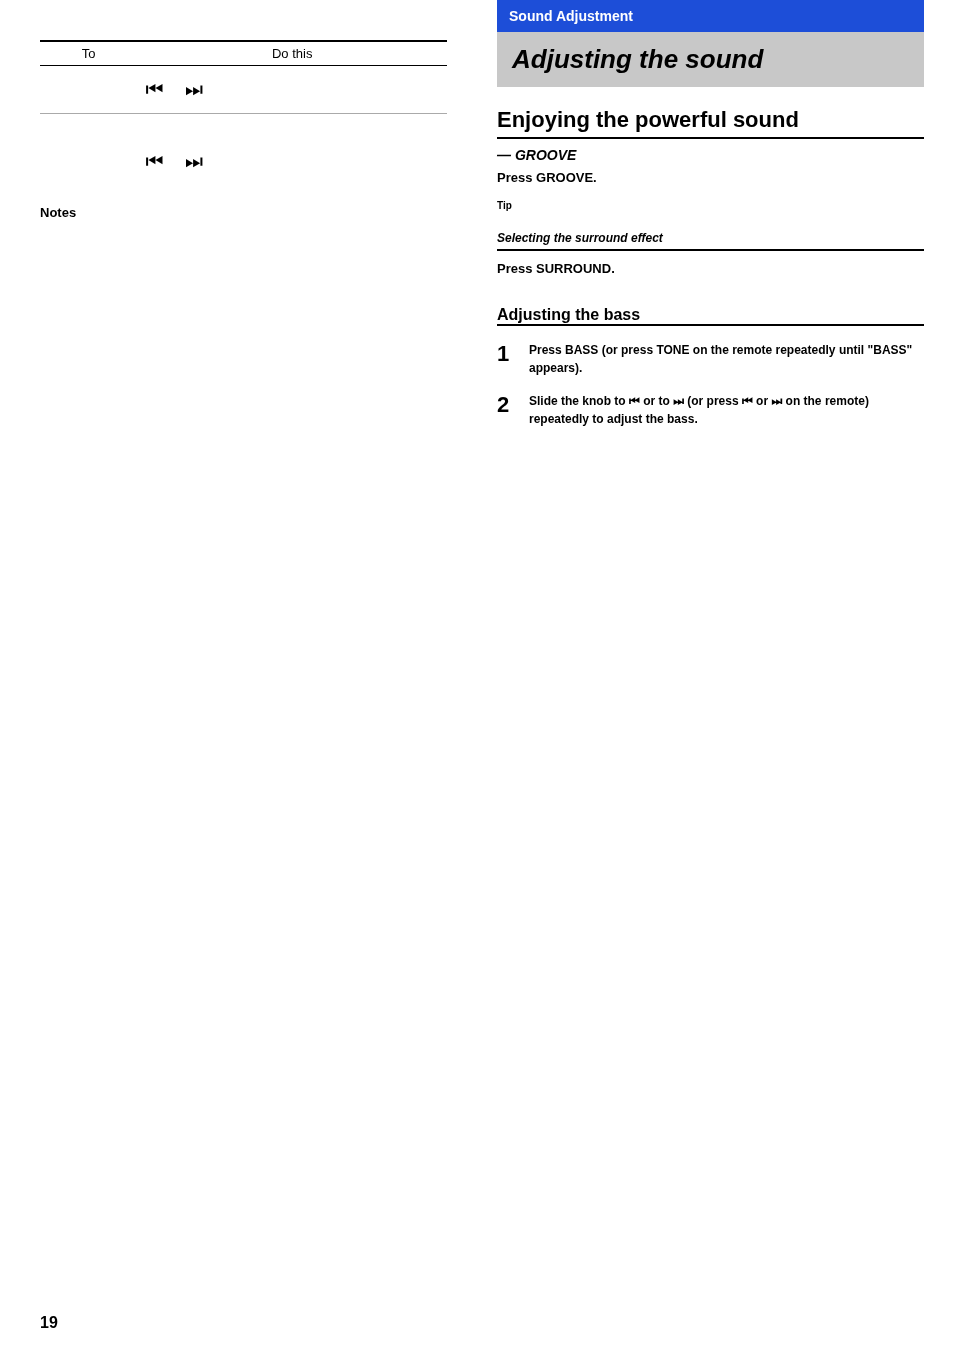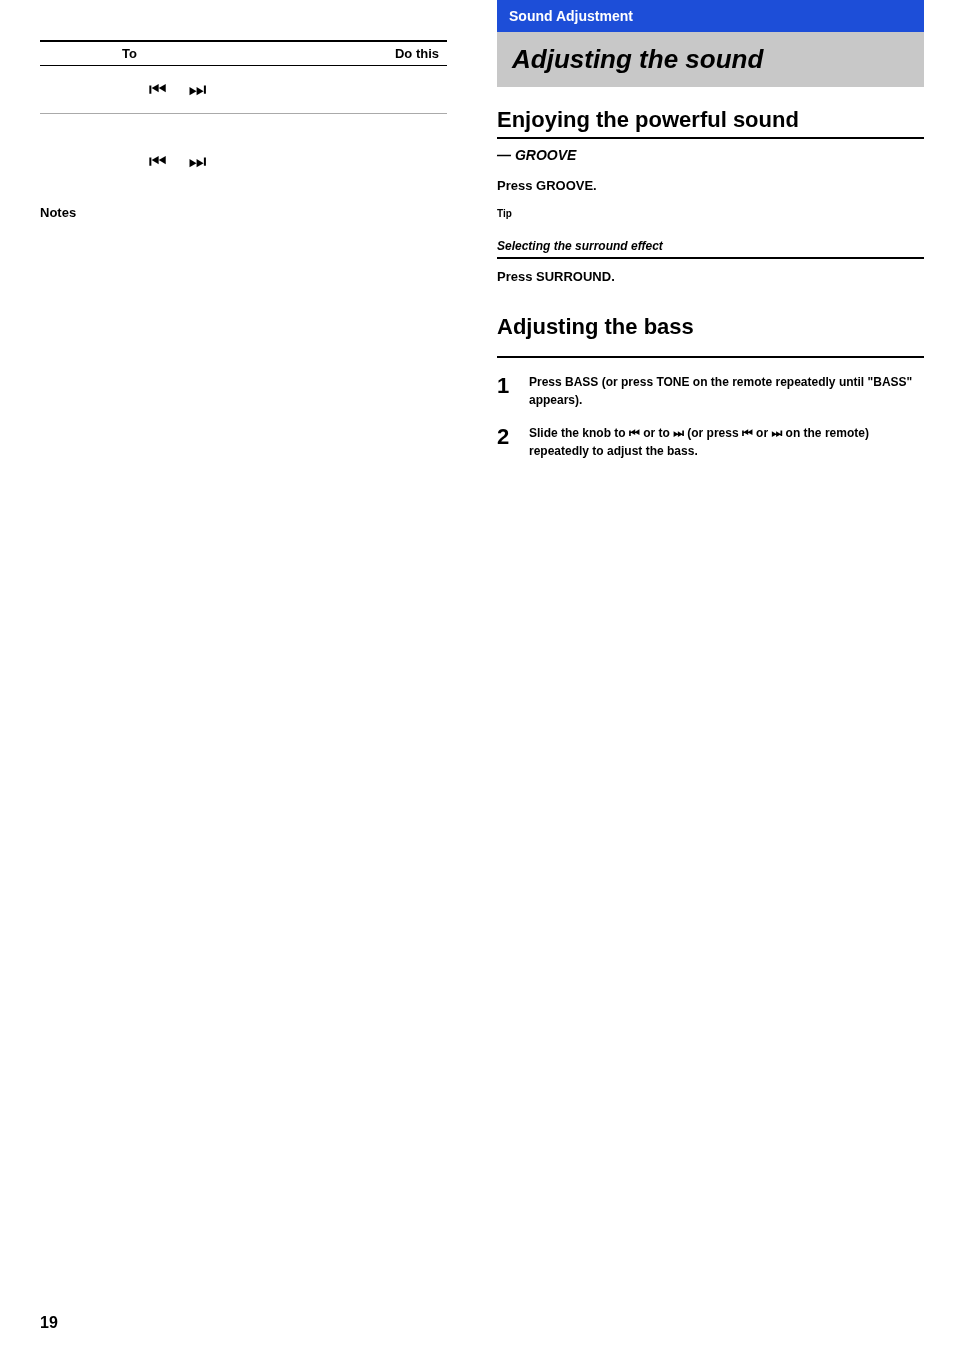--- a/index.html
+++ b/index.html
@@ -57,21 +57,21 @@
       font-weight: bold;
       font-style: italic;
       margin-bottom: 20px;
       margin-top: 0;
     }
 
     .subsection-subtitle {
       font-style: italic;
       font-weight: bold;
       font-size: 14px;
-      margin-bottom: 15px;
+      margin-bottom: 7px;
     }
 
     .press-instruction {
       font-size: 13px;
       font-weight: bold;
       margin-bottom: 8px;
     }
 
     .tip-label {
       font-size: 10px;
@@ -94,22 +94,22 @@
       width: 100%;
       border-collapse: collapse;
     }
 
     .instructions-table thead tr {
       border-top: 2px solid #000;
       border-bottom: 1px solid #000;
     }
 
     .instructions-table th {
-      text-align: right;
-      font-weight: bold;
+      text-align: center;
+      font-weight: normal;
       font-size: 13px;
       padding: 4px 8px 4px 4px;
     }
 
     .instructions-table td {
       padding: 12px 8px 12px 4px;
       font-size: 13px;
       vertical-align: middle;
     }
 
@@ -160,24 +160,24 @@
     
     .page-number {
       position: absolute;
       bottom: 20px;
       left: 40px;
       font-size: 16px;
       font-weight: bold;
     }
 
     .subsection-heading-bass {
-      font-size: 22px;
+      font-size: 16px;
       font-weight: bold;
       border-bottom: 2px solid #000;
-      padding-bottom: 16px;
+      padding-bottom: 0;
       margin-bottom: 15px;
       margin-top: 30px;
     }
 
     .enjoying-heading {
       font-size: 22px;
       font-weight: bold;
       border-bottom: 2px solid #000;
       padding-bottom: 4px;
       margin-bottom: 8px;

